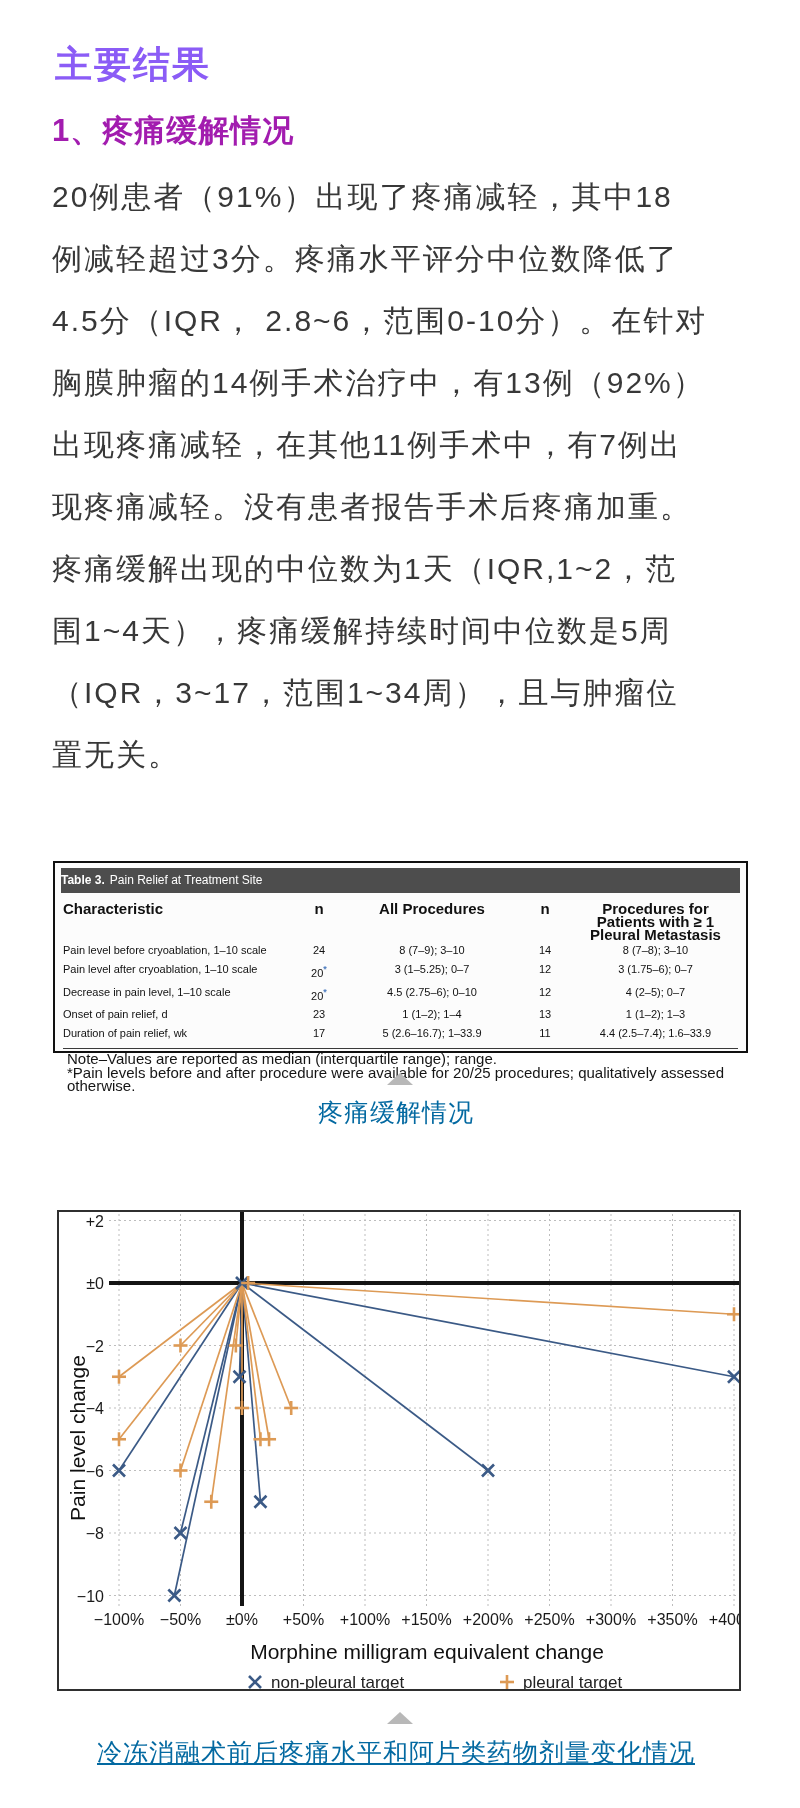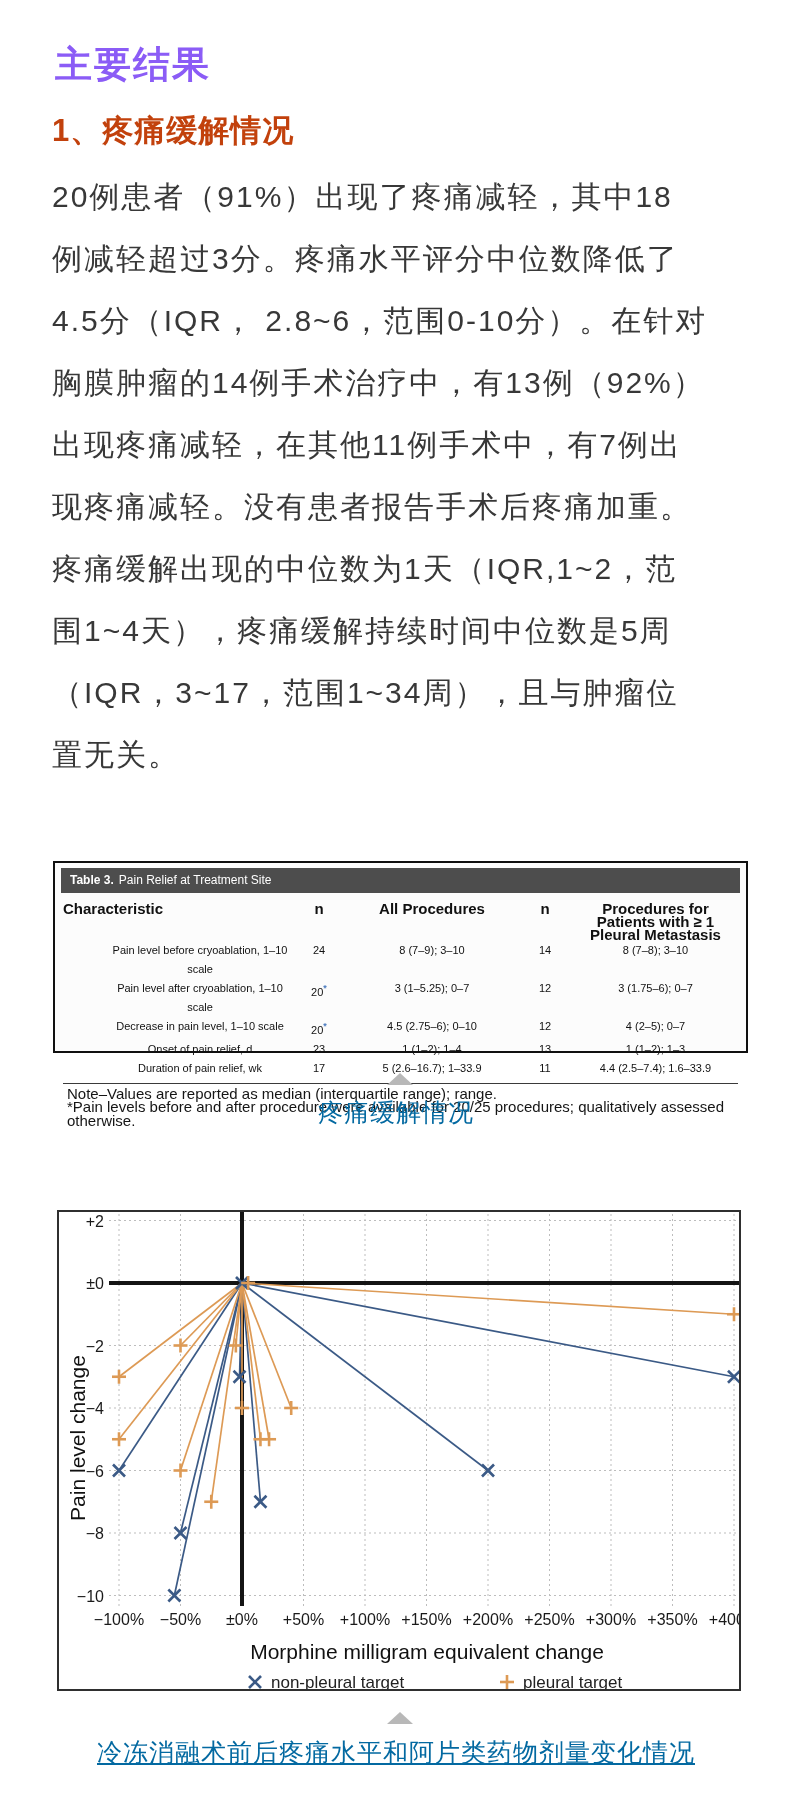--- a/index.html
+++ b/index.html
@@ -2,36 +2,36 @@
 <html><head>
 <meta charset="utf-8">
 <style>
   html,body{margin:0;padding:0;background:#ffffff;}
   .page{position:relative;width:800px;height:1808px;background:#fff;overflow:hidden;
         font-family:"Liberation Sans",sans-serif;}
   
   .main-title{position:absolute;left:55px;top:40px;font-family:"Liberation Serif",serif;
         font-size:37px;font-weight:700;color:#8b5cf6;letter-spacing:2px;}
   .section-heading{position:absolute;left:52px;top:110px;font-size:31px;font-weight:700;
-        color:#c2410c;letter-spacing:1px;}
+        color:#a21caf;letter-spacing:1px;}
   
   .body-paragraph{position:absolute;left:52px;top:166px;width:712px;font-size:30px;
         line-height:62px;color:#383838;letter-spacing:2px;white-space:pre-line;}
   
   .table-figure{position:absolute;left:53px;top:861px;width:695px;height:192px;
         border:2px solid #101010;background:#fcfcfc;box-sizing:border-box;color:#111;}
   .table-title-bar{margin:5px 6px 0 6px;height:25px;background:#4d4d4d;color:#fff;
-        font-size:12px;line-height:25px;padding-left:9px;}
+        font-size:12px;line-height:25px;}
   .table-title-bar b{font-weight:700;margin-right:5px;}
   .tbl-grid{display:grid;grid-template-columns:228px 56px 170px 56px 1fr;padding:0 8px;}
   .tbl-header{margin-top:9px;font-weight:700;font-size:15px;line-height:13px;}
   .tbl-header .c1{text-align:left;}
   .tbl-cell-c{text-align:center;}
   .tbl-row{font-size:11px;line-height:19px;}
-  .tbl-row .c1{text-align:center;margin-left:46px;}
+  .tbl-row .c1{text-align:left;}
   sup.ast{color:#4c7bbf;font-size:9px;font-weight:700;}
   .table-divider{border-top:1px solid #3a3a3a;margin:5px 8px 0 8px;}
   .table-notes{padding:3px 8px 0 12px;font-size:15px;line-height:13.5px;color:#151515;}
   
   .tri{position:absolute;left:387px;width:0;height:0;border-left:13px solid transparent;
         border-right:13px solid transparent;border-bottom:12px solid #b8b8b8;}
   .gray-caption{position:absolute;left:0;width:776px;text-align:center;font-size:25px;
         color:#0369a1;letter-spacing:1px;padding-left:8px;}
   
   .chart-figure{position:absolute;left:57px;top:1210px;width:684px;height:481px;

